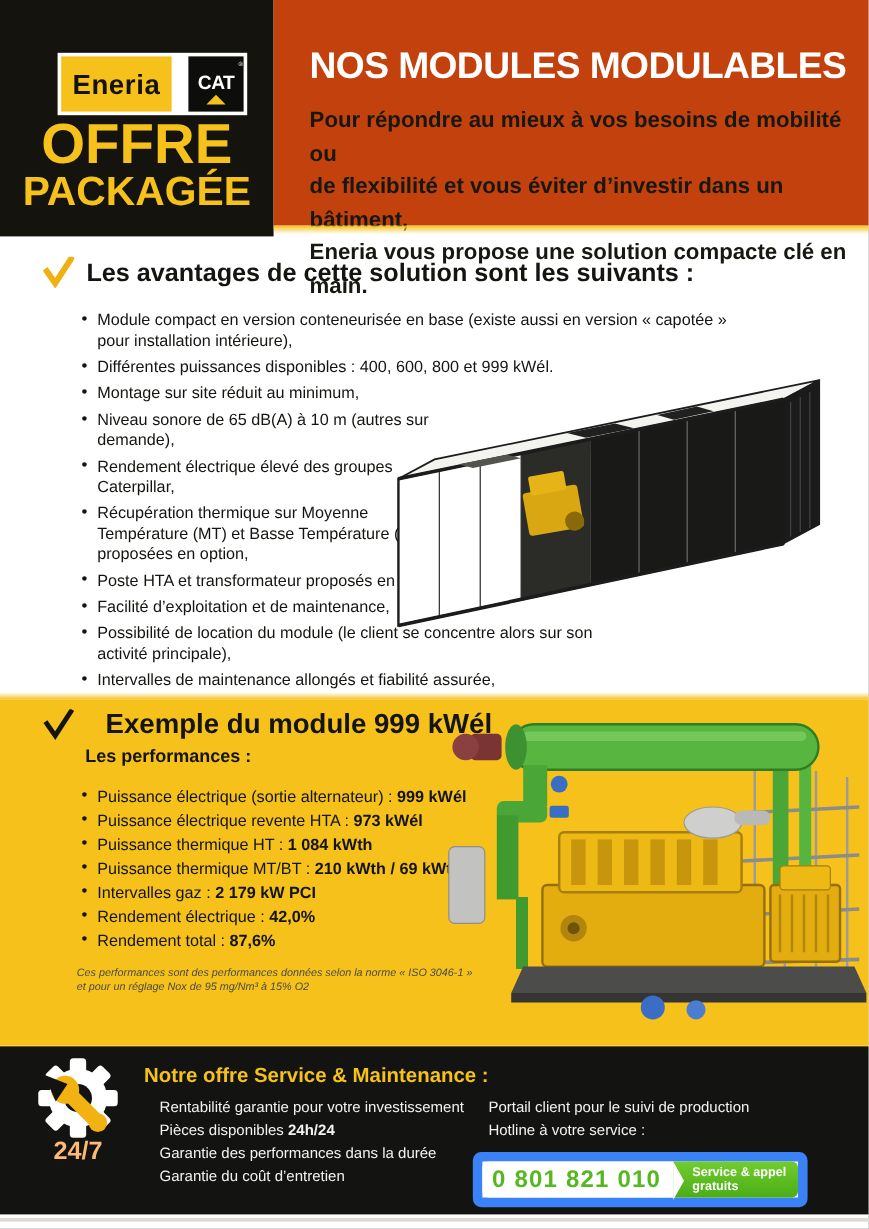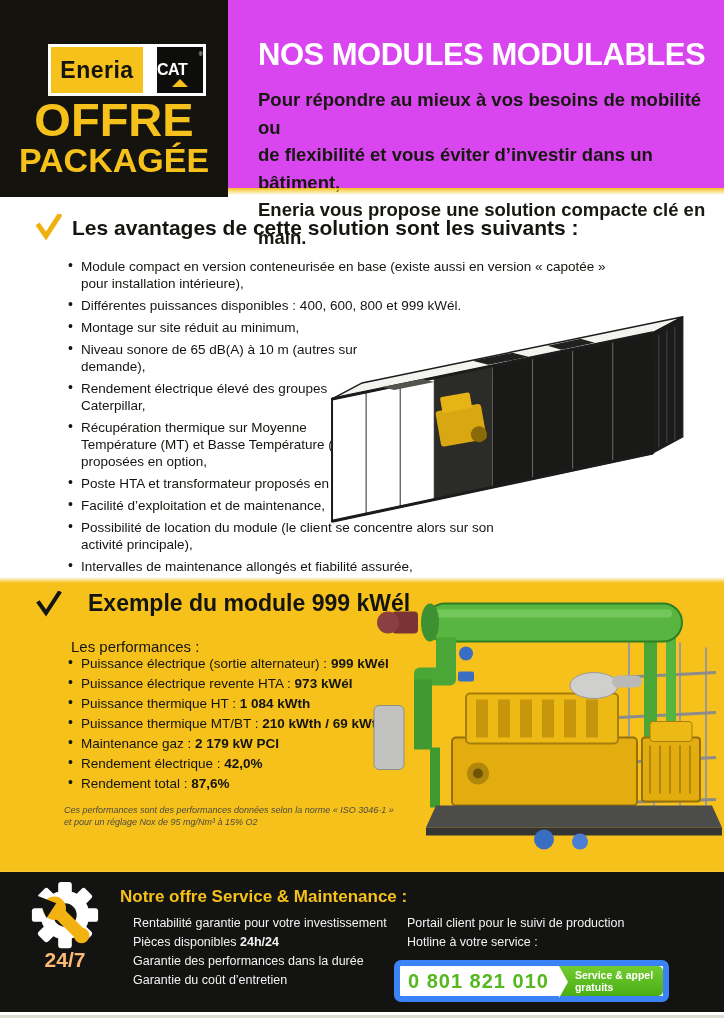--- a/index.html
+++ b/index.html
@@ -8,30 +8,30 @@
     background:#ffffff; overflow:hidden;
     font-family:"Liberation Sans", sans-serif; color:#1a1a1a;
   }
   
   .hdr-black { position:absolute; left:0; top:0; width:228px; height:197px; background:#15130d; }
   .logo { position:absolute; left:48px; top:44px; width:158px; height:52px;
           background:#fff; display:flex; padding:3px; gap:14px; box-sizing:border-box; }
   .logo-eneria { flex:1; background:#f5c11a; display:flex; align-items:center; justify-content:center;
                  font-weight:bold; font-size:23px; letter-spacing:0.5px; color:#15130d; }
   .logo-cat { width:46px; background:#0d0d0b; position:relative; display:flex;
-              align-items:center; justify-content:flex-start; color:#fff; font-weight:bold; font-size:16px; letter-spacing:-0.5px; }
+              align-items:center; justify-content:center; color:#fff; font-weight:bold; font-size:16px; letter-spacing:-0.5px; }
   .cat-tri { position:absolute; left:50%; bottom:6px; transform:translateX(-50%);
              width:0; height:0; border-left:8px solid transparent; border-right:8px solid transparent;
              border-bottom:8px solid #f5c11a; }
   .cat-reg { position:absolute; right:1px; top:4px; font-size:5px; font-weight:normal; }
   .offre   { position:absolute; left:0; top:96px;  width:228px; text-align:center;
              color:#f5c11a; font-weight:bold; font-size:47px; line-height:1; letter-spacing:0; }
   .packagee{ position:absolute; left:0; top:143px; width:228px; text-align:center;
              color:#f5c11a; font-weight:bold; font-size:34px; line-height:1; }
-  .hdr-yellow { position:absolute; left:228px; top:0; width:496px; height:188px; background:#d946ef; }
+  .hdr-yellow { position:absolute; left:228px; top:0; width:496px; height:188px; background:#c2410c; }
   .hdr-yellow::after { content:""; position:absolute; left:0; right:0; bottom:-7px; height:7px;
              background:linear-gradient(#f5c11a, rgba(245,193,26,0)); }
   .hy-title { position:absolute; left:30px; top:37px; color:#ffffff; font-weight:bold;
               font-size:31px; letter-spacing:-0.5px; white-space:nowrap; }
   .hy-text  { position:absolute; left:30px; top:86px; width:460px; color:#181812;
               font-weight:bold; font-size:18.5px; line-height:27.5px; }
   
   .adv-head { position:absolute; left:36px; top:214px; display:flex; align-items:flex-end; gap:10px; }
   .adv-head h2 { margin:0; font-size:21px; font-weight:bold; color:#141410; white-space:nowrap; }
   .check { width:26px; height:26px; flex:0 0 auto; }
@@ -44,41 +44,41 @@
   .adv-list li.w430 { max-width:428px; }
   .container-art { position:absolute; left:322px; top:306px; width:396px; height:232px; }
   
   .perf-sec { position:absolute; left:0; top:583px; width:724px; height:288px; background:#f5c11a; }
   .perf-sec::before { content:""; position:absolute; left:0; right:0; top:-6px; height:6px;
              background:linear-gradient(rgba(245,193,26,0), #f5c11a); }
   .perf-sec::after { content:""; position:absolute; left:0; right:0; bottom:-6px; height:6px;
              background:linear-gradient(#f5c11a, rgba(245,193,26,0)); }
   .ex-head { position:absolute; left:36px; top:7px; display:flex; align-items:center; gap:26px; }
   .ex-head h2 { margin:0; font-size:23px; font-weight:bold; color:#141410; white-space:nowrap; }
-  .ex-sub { position:absolute; left:71px; top:39px; font-size:15px; font-weight:normal; color:#141410;margin-top:16px; }
+  .ex-sub { position:absolute; left:71px; top:39px; font-size:15px; font-weight:bold; color:#141410; }
   .perf-list { position:absolute; left:68px; top:73px; width:345px; font-size:13.5px;
                line-height:15px; color:#141410; }
   .perf-list li { margin-bottom:7.5px; }
   .perf-list b { font-weight:bold; }
   .footnote { position:absolute; left:64px; top:222px; font-size:9px; font-style:italic;
               color:#4a4a44; line-height:11.5px; }
   .engine-art { position:absolute; left:344px; top:2px; width:380px; height:280px; }
   
   .foot { position:absolute; left:0; top:872px; width:724px; height:140px; background:#131311; color:#f2f2f2; }
   .gear { position:absolute; left:28px; top:8px; width:74px; height:74px; }
   .g247 { position:absolute; left:28px; top:76px; width:74px; text-align:center;
           color:#fdba74; font-weight:bold; font-size:21px; }
   .f-head { position:absolute; left:120px; top:15px; color:#f5c11a; font-weight:bold; font-size:17px; white-space:nowrap; }
   .f-list { font-size:12.5px; line-height:14px; }
   .f-list li { margin-bottom:8px; }
   .f-list li::before { color:#f2f2f2; }
   .f-left  { position:absolute; left:120px; top:44px; width:270px; }
   .f-right { position:absolute; left:394px; top:44px; width:300px; }
   .phone { position:absolute; left:394px; top:88px; display:inline-flex; align-items:stretch;
-           border:6px solid #3b82f6; border-radius:7px; background:#ffffff; }
+           border:8px solid #3b82f6; border-radius:7px; background:#ffffff; }
   .phone-num { background:#ffffff; color:#55b81f; font-weight:bold; font-size:20px;
                padding:3px 10px 3px 8px; border-radius:5px 0 0 5px; display:flex; align-items:center;
                letter-spacing:1px; white-space:nowrap; }
   .phone-flag { position:relative; background:linear-gradient(#72cc30, #4bad16); color:#fff;
                 font-size:10.5px; font-weight:bold; line-height:12px; padding:3px 10px 3px 16px;
                 border-radius:0 5px 5px 0; display:flex; flex-direction:column; justify-content:center; }
   .phone-flag::before { content:""; position:absolute; left:0; top:0; width:0; height:0;
                 border-left:9px solid #ffffff; border-top:16px solid transparent; border-bottom:16px solid transparent; }
   .end-line { position:absolute; left:0; top:1015px; width:724px; height:3px; background:#dedbd2; }
 </style>
@@ -164,21 +164,21 @@
       </svg>
       <h2>Exemple du module 999 kWél</h2>
     </div>
     <div class="ex-sub">Les performances :</div>
 
     <ul class="blist perf-list">
       <li><span>Puissance électrique (sortie alternateur) : </span><b>999 kWél</b></li>
       <li><span>Puissance électrique revente HTA : </span><b>973 kWél</b></li>
       <li><span>Puissance thermique HT : </span><b>1 084 kWth</b></li>
       <li><span>Puissance thermique MT/BT : </span><b>210 kWth / 69 kWth</b></li>
-      <li><span>Maintenance gaz : </span><b>2 179 kW PCI</b></li>
+      <li><span>Intervalles gaz : </span><b>2 179 kW PCI</b></li>
       <li><span>Rendement électrique : </span><b>42,0%</b></li>
       <li><span>Rendement total : </span><b>87,6%</b></li>
     </ul>
 
     <div class="footnote">
       <div>Ces performances sont des performances données selon la norme « ISO 3046-1 »</div>
       <div>et pour un réglage Nox de 95 mg/Nm³ à 15% O2</div>
     </div>
 
     <svg class="engine-art" viewBox="0 0 380 275">

